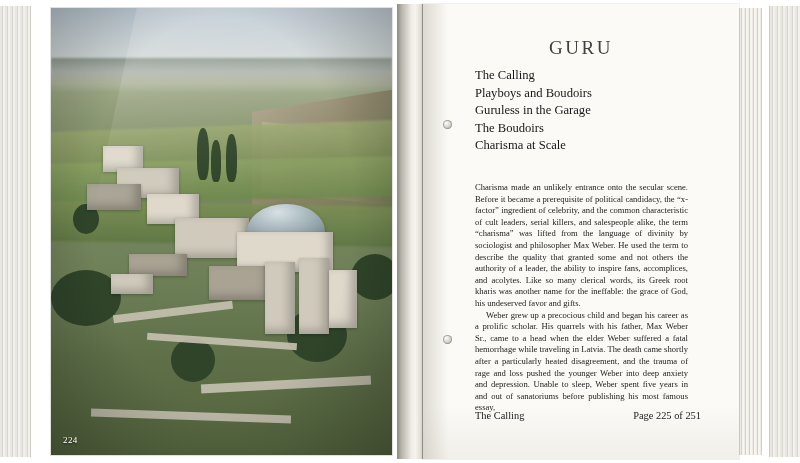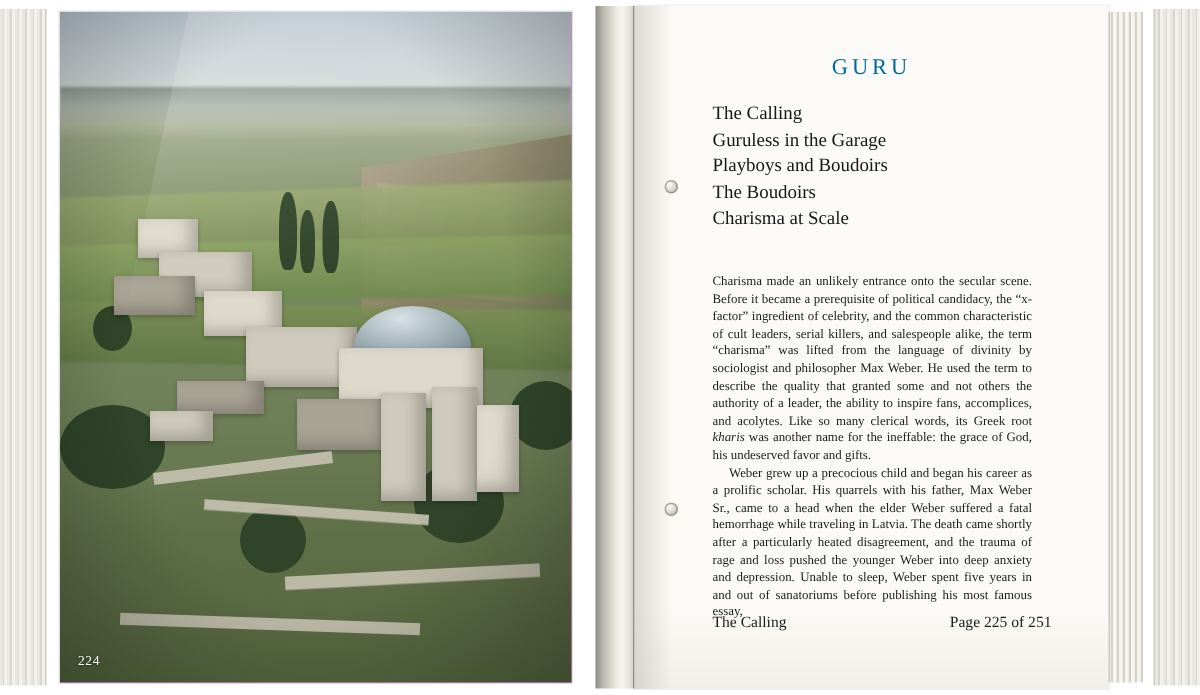--- a/index.html
+++ b/index.html
@@ -42,25 +42,25 @@
     position: absolute;
     left: 30px;
     right: 30px;
     top: 0px;
     bottom: 0px;
   }
 
   
   .page-left {
     position: absolute;
-    left: 10px;
+    left: 21px;
     top: 8px;
     width: 341px;
     height: 447px;
-    background: #a21caf;
+    background: #8b5cf6;
     overflow: hidden;
     box-shadow: 0 0 0 1px rgba(0,0,0,0.12);
   }
 
   
   .photo {
     position: absolute;
     inset: 0;
     background:
       
@@ -226,23 +226,23 @@
         #d5d1c7 1px, #d5d1c7 2px,
         #f7f5f0 2px, #f7f5f0 4px);
     border-left: 1px solid #cbc7bd;
   }
 
   .chapter-title {
     position: absolute;
     left: 0; right: 0;
     top: 33px;
     text-align: center;
-    font-size: 15px;
+    font-size: 19px;
     letter-spacing: 2.6px;
-    color: #0369a1;
+    color: #404040;
   }
 
   .toc {
     position: absolute;
     left: 52px;
     top: 63px;
     font-size: 12.6px;
     line-height: 17.6px;
     color: #17171a;
   }
@@ -253,21 +253,21 @@
     left: 52px;
     top: 178px;
     width: 213px;
     font-size: 8.6px;
     line-height: 11.6px;
     color: #1b1b1d;
     text-align: justify;
   }
   .body-copy p { margin: 0; }
   .body-copy p + p { text-indent: 11px; }
-  .body-copy .it { font-style: italic; }
+  .body-copy .it { }
 
   .footer {
     position: absolute;
     left: 52px;
     right: 38px;
     bottom: 38px;
     display: flex;
     justify-content: space-between;
     font-size: 10.4px;
     color: #1b1b1d;
@@ -358,22 +358,22 @@
     <div class="page-right">
       <div class="page-right-texture"></div>
 
       <div class="rivet r1"></div>
       <div class="rivet r2"></div>
 
       <div class="chapter-title">GURU</div>
 
       <div class="toc">
         <div>The Calling</div>
+        <div>Playboys and Boudoirs</div>
         <div>Guruless in the Garage</div>
-        <div>Playboys and Boudoirs</div>
         <div>The Boudoirs</div>
         <div>Charisma at Scale</div>
       </div>
 
       <div class="body-copy">
         <p><span>Charisma made an unlikely entrance onto the secular scene. Before it became a prerequisite of political candidacy, the “x-factor” ingredient of celebrity, and the common characteristic of cult leaders, serial killers, and salespeople alike, the term “charisma” was lifted from the language of divinity by sociologist and philosopher Max Weber. He used the term to describe the quality that granted some and not others the authority of a leader, the ability to inspire fans, accomplices, and acolytes. Like so many clerical words, its Greek root </span><span class="it">kharis</span><span> was another name for the ineffable: the grace of God, his undeserved favor and gifts.</span></p>
         <p>Weber grew up a precocious child and began his career as a prolific scholar. His quarrels with his father, Max Weber Sr., came to a head when the elder Weber suffered a fatal hemorrhage while traveling in Latvia. The death came shortly after a particularly heated disagreement, and the trauma of rage and loss pushed the younger Weber into deep anxiety and depression. Unable to sleep, Weber spent five years in and out of sanatoriums before publishing his most famous essay,</p>
       </div>
 
       <div class="footer">

